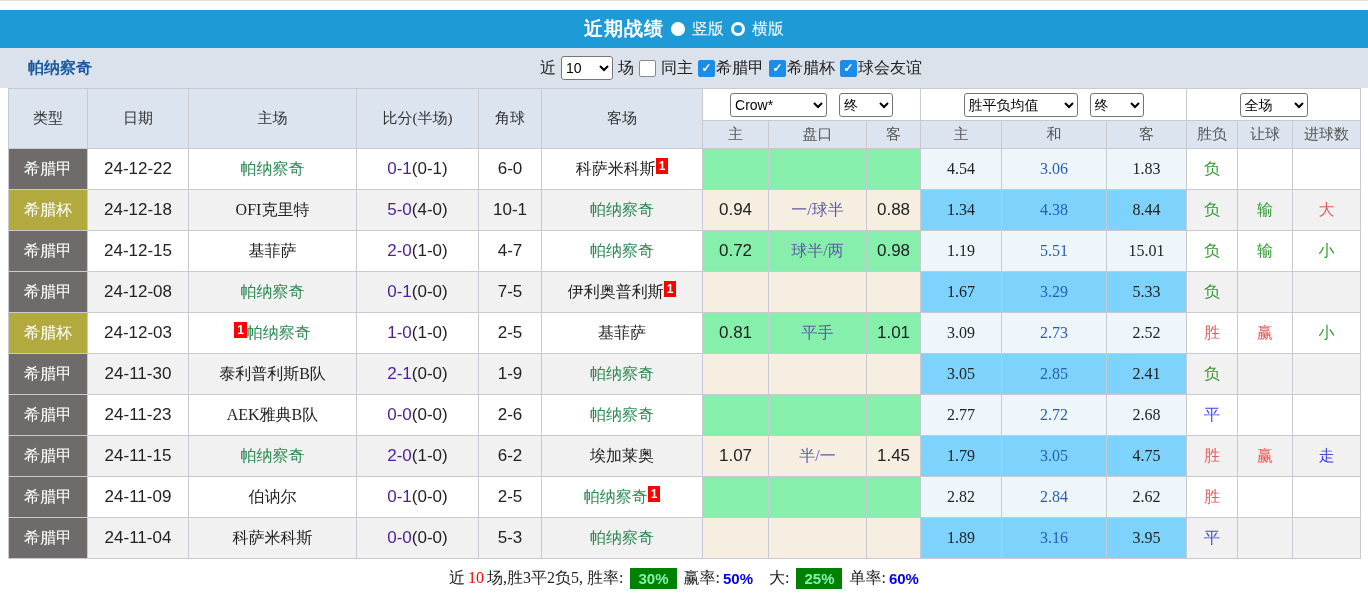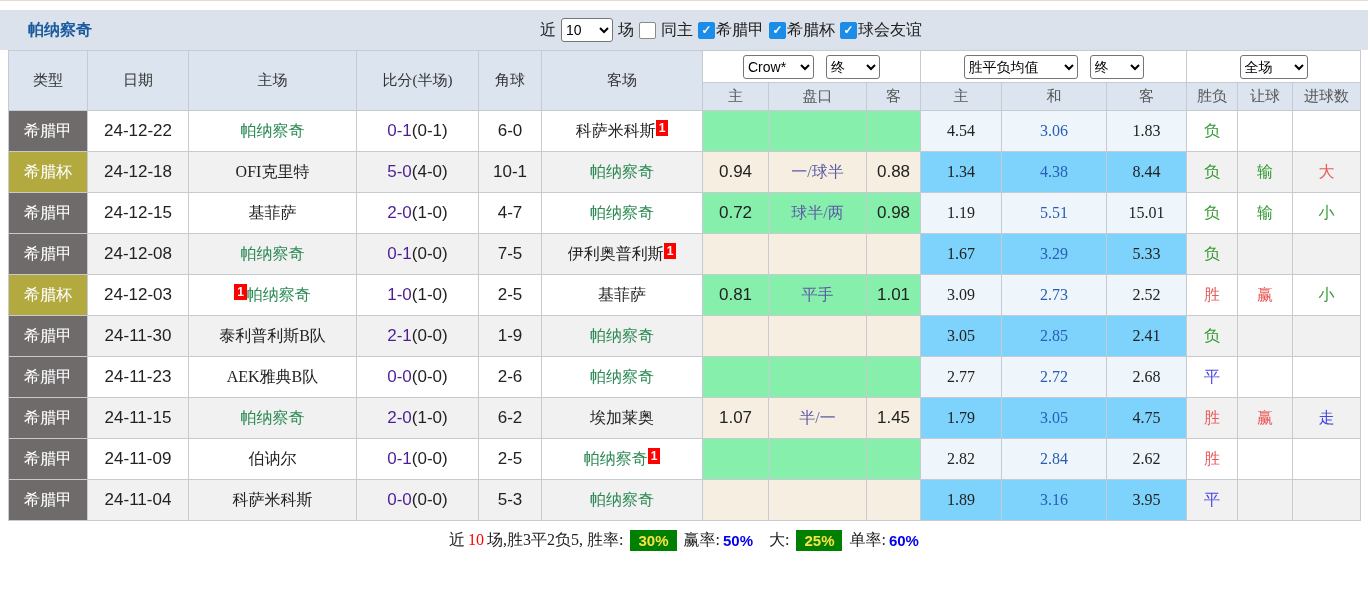--- a/index.html
+++ b/index.html
@@ -14,21 +14,21 @@
   .radio.filled { background:#fff; }
   .radio.ring { border:3px solid #fff; background:transparent; }
   .radio-label { font-size:16px; }
 
   
   .filter-bar { height:40px; background:#dce2ec; position:relative; display:flex; align-items:center; font-family:"Liberation Serif", serif; }
   .team-name { color:#1a5a9e; font-weight:bold; font-size:16px; margin-left:28px; }
   .filter-controls { position:absolute; left:540px; display:flex; align-items:center; gap:5px; font-size:16px; color:#222; }
   select { font-family:"Liberation Sans", sans-serif; font-size:14px; border:1px solid #757575; border-radius:3px; background:#fff; color:#000; height:24px; }
   .sel-count { width:52px; }
-  .sel-crow { width:71px; }
+  .sel-crow { width:97px; }
   .sel-time { width:54px; }
   .sel-avg { width:114px; }
   .sel-scope { width:68px; }
   .cbx { width:17px; height:17px; border:1px solid #8a8a8a; background:#fff; display:inline-flex; align-items:center; justify-content:center; border-radius:2px; font-family:"Liberation Sans", sans-serif; font-size:12px; font-weight:bold; cursor:pointer; }
   .cbx.on { background:#1b8ce8; border-color:#1b8ce8; color:#fff; }
   .league-filters { display:inline-flex; align-items:center; gap:1px; }
   .league-filters span + .cbx { margin-left:4px; }
 
   
   table { border-collapse:collapse; table-layout:fixed; width:1352px; margin-left:8px; }
@@ -52,31 +52,38 @@
   .c-dblue { color:#2a5db5; }
   .c-g { color:#339933; }
   .c-r { color:#e85b5b; }
   .c-b { color:#4646e0; }
   .handicap { color:#5b5ba5; }
   .badge1 { display:inline-block; background:#ff0000; color:#fff; font-family:"Liberation Sans", sans-serif; font-size:12px; font-weight:bold; line-height:16px; padding:0 3px; vertical-align:4px; }
   .team-link { cursor:pointer; }
 
   
   .summary-bar { height:38px; display:flex; align-items:center; justify-content:center; gap:3px; font-size:16px; font-family:"Liberation Serif", serif; color:#222; background:#fff; }
-  .pct-badge { background:#008000; color:#fde047; font-family:"Liberation Sans", sans-serif; font-weight:bold; font-size:15px; padding:2px 8px; margin:0 4px; }
+  .pct-badge { background:#008000; color:#86efac; font-family:"Liberation Sans", sans-serif; font-weight:bold; font-size:15px; padding:2px 8px; margin:0 4px; }
   .pct-blue { color:#0000ee; font-weight:bold; font-family:"Liberation Sans", sans-serif; font-size:15px; }
   .c-red10 { color:#ff0000; }
   .gap { width:10px; display:inline-block; }
 </style>
 </head>
 <body>
 
 <div class="page">
   <div class="top-strip"></div>
 
+  <div class="title-bar">
+    <span class="main-title">近期战绩</span>
+    <span class="radio filled"></span>
+    <span class="radio-label">竖版</span>
+    <span class="radio ring"></span>
+    <span class="radio-label">横版</span>
+  </div>
 
   <div class="filter-bar">
     <span class="team-name">帕纳察奇</span>
     <div class="filter-controls">
       <span>近</span>
       <select class="sel-count"><option>10</option></select>
       <span>场</span>
       <span class="cbx"></span>
       <span>同主</span>
       <span class="league-filters">

